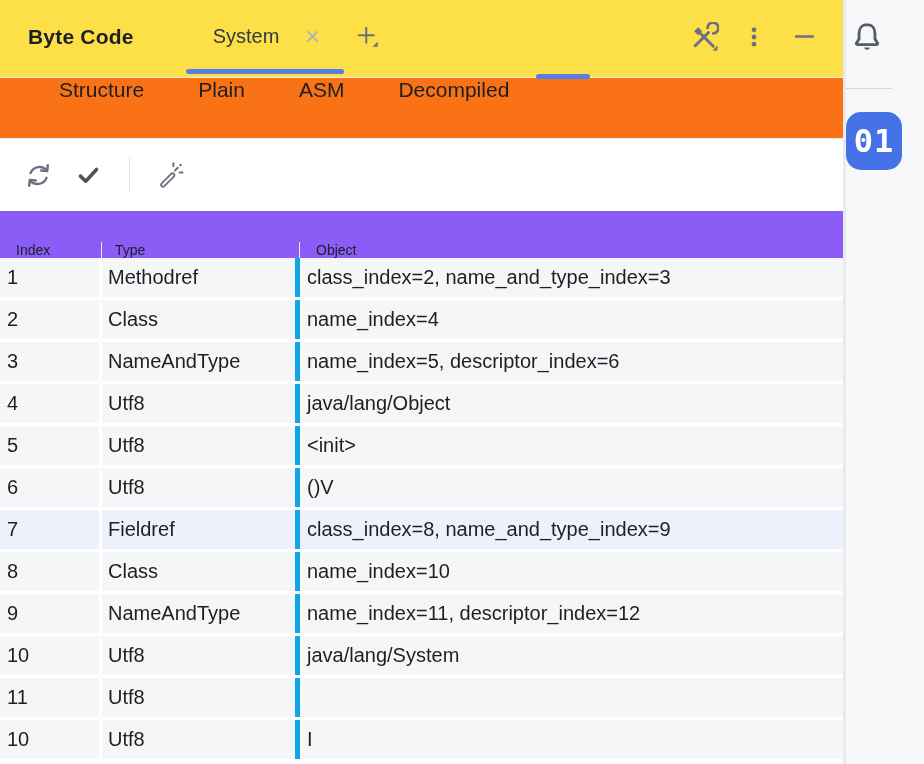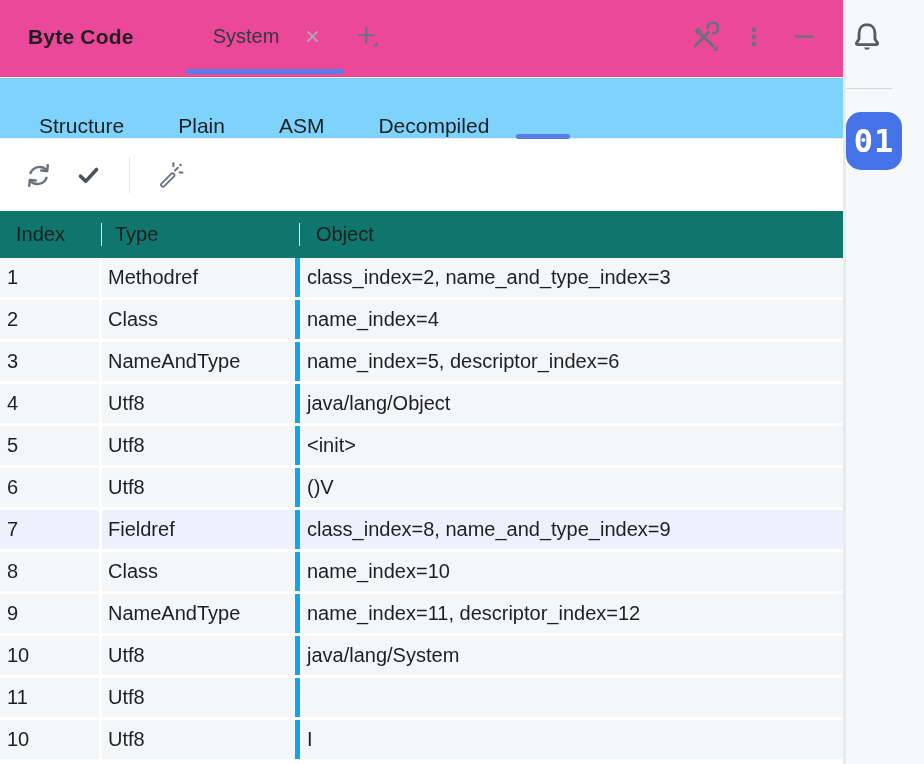--- a/index.html
+++ b/index.html
@@ -8,40 +8,40 @@
     --hdr-sep:#e7e8eb; --check:#4d525c; --stripe-bg:#f7f8fa;
   }
   *{box-sizing:border-box}
   html,body{margin:0;padding:0;background:#fff}
   body{font-family:"Liberation Sans", sans-serif;color:var(--text);-webkit-font-smoothing:antialiased}
   .app{width:924px;height:764px;display:flex;overflow:hidden;background:#fff}
   .main{width:846px;min-width:846px;display:flex;flex-direction:column;border-right:3px solid #e9eaec}
 
   
   .tw-header{height:78px;border-bottom:1px solid var(--border);display:flex;align-items:center;
-    padding:0 22px 4px 28px;position:relative;background:#ec4899}
+    padding:0 22px 4px 28px;position:relative;background:#fde047}
   .tw-title{font-size:21px;font-weight:700;letter-spacing:.2px;white-space:nowrap}
   .etab{height:100%;display:flex;align-items:center;gap:23px;padding:0 22px 0 27px;margin-left:52px;
     position:relative;font-size:20px;color:#343843;cursor:pointer}
   .etab .underline{position:absolute;left:0;right:0;bottom:-1px;height:5px;border-radius:3px;background:var(--accent)}
   .icon-btn{display:flex;align-items:center;justify-content:center;width:34px;height:34px;border-radius:6px;cursor:pointer}
   .hdr-icons{display:flex;align-items:center;gap:16px;margin-left:auto}
 
   
-  .view-tabs{height:61px;border-bottom:1px solid var(--border);display:flex;align-items:flex-end;
-    padding-left:12px;font-size:21px;background:#7dd3fc}
+  .view-tabs{height:61px;border-bottom:1px solid var(--border);display:flex;align-items:flex-start;
+    padding-left:32px;font-size:21px;background:#f97316}
   .vtab{display:flex;align-items:center;padding:0 27px;position:relative;color:var(--text);cursor:pointer;white-space:nowrap}
   .vtab .underline{position:absolute;left:0;right:0;bottom:-1px;height:5px;border-radius:3px;background:var(--accent)}
 
   
   .toolbar{height:72px;display:flex;align-items:center;padding-left:21px;gap:16px;background:#fff}
   .tb-sep{width:1px;height:36px;background:#e3e5e9;margin:0 8px}
 
   
-  .thead{height:47px;display:flex;align-items:center;font-size:20px;background:#0f766e}
+  .thead{height:47px;display:flex;align-items:flex-end;font-size:14px;background:#8b5cf6}
   .th{display:flex;align-items:center}
   .th1{width:102px;padding-left:16px;border-right:1px solid var(--hdr-sep)}
   .th2{width:198px;padding-left:13px;border-right:1px solid var(--hdr-sep)}
   .th3{flex:1;padding-left:16px}
   .tbody{flex:1;overflow:hidden;font-size:20px;background:#fff}
   .row{height:42px;display:flex;border-bottom:3px solid #fff;background:var(--row);cursor:default}
   .row.selected{background:var(--sel)}
   .cell{display:flex;align-items:center;white-space:nowrap;overflow:hidden}
   .c1{width:102px;padding-left:7px;border-right:3px solid #fff}
   .c2{width:198px;padding-left:6px;border-right:5px solid #0ea5e9}

